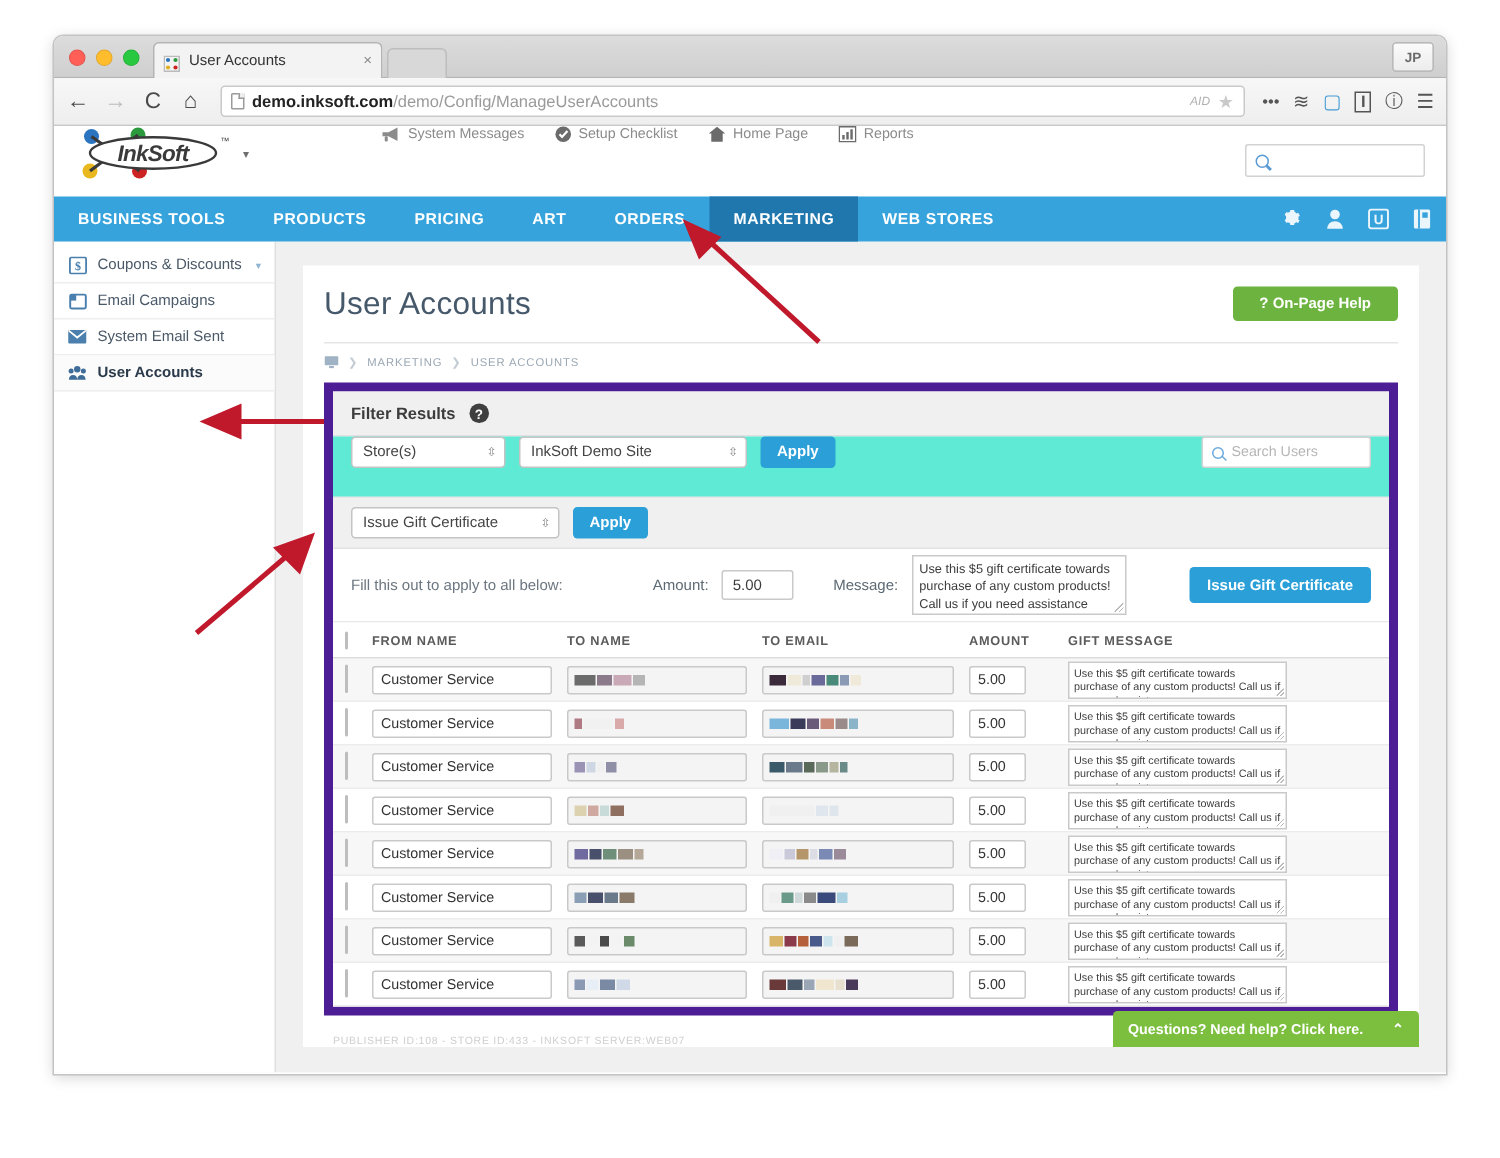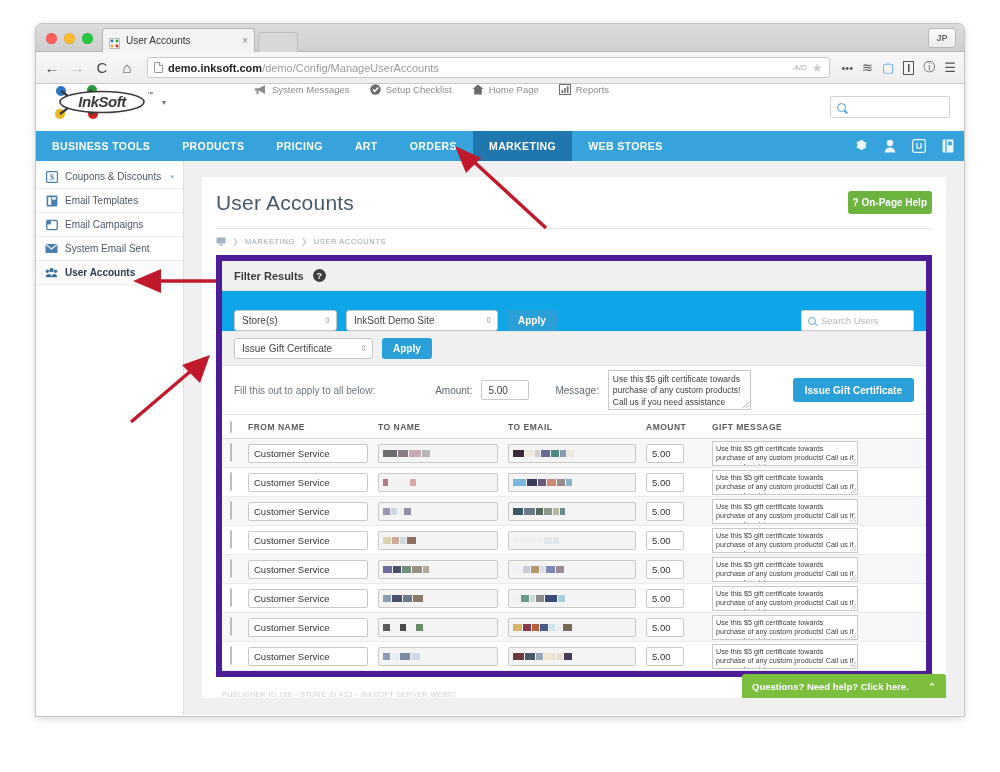--- a/index.html
+++ b/index.html
@@ -115,37 +115,37 @@
   .sb-item.active { background:#fbfbfb; color:#2a3a4a; font-weight:bold; }
   .sb-ic { width:13px; height:13px; flex:none; display:flex; align-items:center; justify-content:center;}
   .sb-caret { margin-left:auto; font-size:7px; color:#8fb4d4; }
 
   .content { flex:1; padding:16px 18px 0 18px; overflow:hidden; background:#f0f0f0;}
   .page-card { background:#fff; min-height:520px; padding:14px 14px 0 14px; position:relative;}
   .page-head { display:flex; align-items:flex-start; justify-content:space-between; }
   .page-title { font-size:21px; color:#46596b; font-weight:normal; letter-spacing:.2px;}
   .help-btn {
     background:#6cb33f; color:#fff; font-size:10px; font-weight:bold;
-    padding:6px 5px; border-radius:3px; cursor:pointer; white-space:nowrap;
+    padding:6px 18px; border-radius:3px; cursor:pointer; white-space:nowrap;
   }
   .rule { height:1px; background:#e6e6e6; margin:13px 0 8px 0; }
   .crumbs { display:flex; align-items:center; gap:6px; font-size:7.5px; color:#9aa7b3;
             letter-spacing:.6px; padding-bottom:9px;}
   .crumb-sep { color:#c3ccd4; }
   .crumb { cursor:pointer; }
 
   .panel { border:6px solid #4c1d95; background:#fff; }
   .panel-head { background:#f0f0f0; border-bottom:1px solid #e0e0e0; height:30px;
                 display:flex; align-items:center; gap:9px; padding:0 12px; }
   .panel-title { font-size:11px; font-weight:bold; color:#3c3c3c; }
   .qmark { width:13px;height:13px;border-radius:50%;background:#3f3f3f;color:#fff;
            font-size:9px;font-weight:bold;display:flex;align-items:center;justify-content:center;
            cursor:pointer;}
-  .filter-row { height:41px; display:flex; align-items:flex-end; gap:9px; padding:0 12px;
-                border-bottom:1px solid #e6e6e6; background:#0ea5e9; position:relative;}
+  .filter-row { height:41px; display:flex; align-items:flex-start; gap:9px; padding:0 12px;
+                border-bottom:1px solid #e6e6e6; background:#5eead4; position:relative;}
   .sel {
     height:21px; border:1px solid #c4c4c4; border-radius:3px; background:#fff;
     font-size:10px; color:#444; display:flex; align-items:center;
     padding:0 18px 0 7px; position:relative; cursor:pointer; white-space:nowrap;
   }
   .sel:after { content:"⇳"; position:absolute; right:5px; font-size:8px; color:#888; }
   .btn-blue {
     background:#2a9fd8; color:#fff; font-size:10px; font-weight:bold;
     height:21px; padding:0 11px; border-radius:3px; display:flex; align-items:center;
     cursor:pointer;
@@ -381,30 +381,20 @@
                   <rect x="0.6" y="0.6" width="10.8" height="10.8" rx="1" fill="none" stroke="#4a7fae" stroke-width="1.2"></rect>
                   <text x="6" y="9" font-family="Liberation Serif, serif" font-size="8" font-weight="bold" fill="#4a7fae" text-anchor="middle">$</text>
                 </svg>
             </span>
             <span>Coupons &amp; Discounts</span>
             <span class="sb-caret">▾</span>
           </div>
           <div class="sb-item">
             <span class="sb-ic">
               <svg width="12" height="12" viewBox="0 0 12 12">
-                  <rect x="0.6" y="0.6" width="10.8" height="10.8" rx="0.8" fill="#4a7fae"></rect>
-                  <rect x="2.2" y="2.2" width="3" height="7.6" fill="#fff"></rect>
-                  <rect x="6.2" y="2.2" width="3.6" height="2.4" fill="#fff"></rect>
-                </svg>
-            </span>
-            <span>Email Templates</span>
-          </div>
-          <div class="sb-item">
-            <span class="sb-ic">
-              <svg width="12" height="12" viewBox="0 0 12 12">
                   <rect x="0.8" y="1.4" width="10.4" height="9.2" rx="1" fill="none" stroke="#4a7fae" stroke-width="1.3"></rect>
                   <rect x="0.8" y="1.4" width="4" height="4" fill="#4a7fae"></rect>
                 </svg>
             </span>
             <span>Email Campaigns</span>
           </div>
           <div class="sb-item">
             <span class="sb-ic">
               <svg width="13" height="11" viewBox="0 0 13 11">
                   <rect x="0.5" y="1" width="12" height="9" rx="0.8" fill="#4a7fae"></rect>

